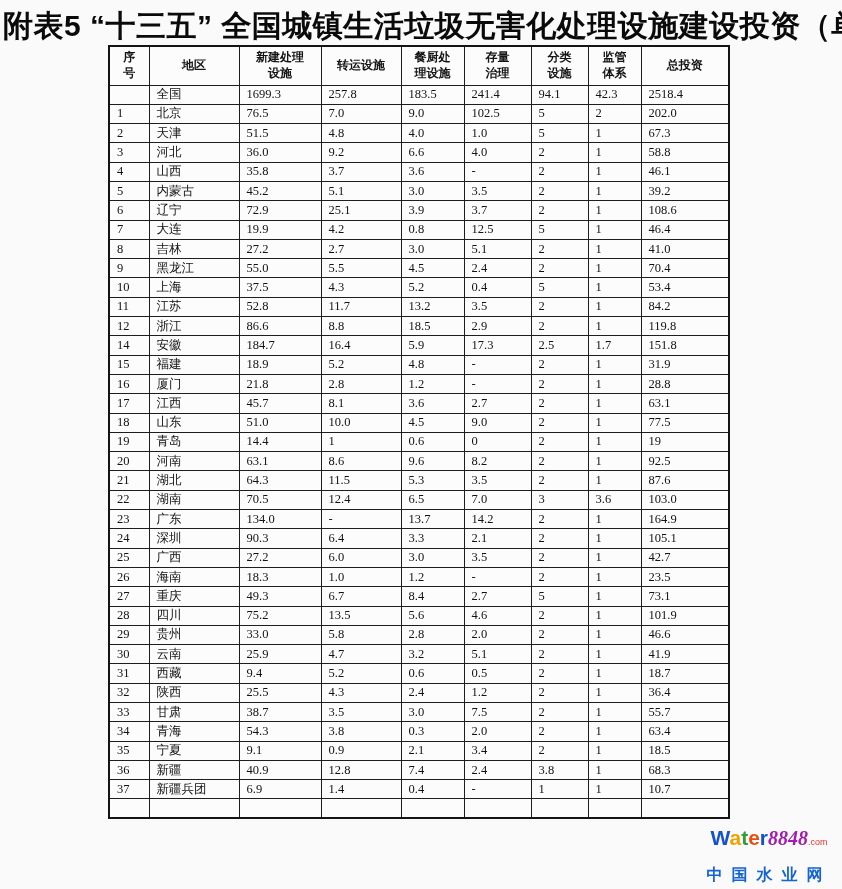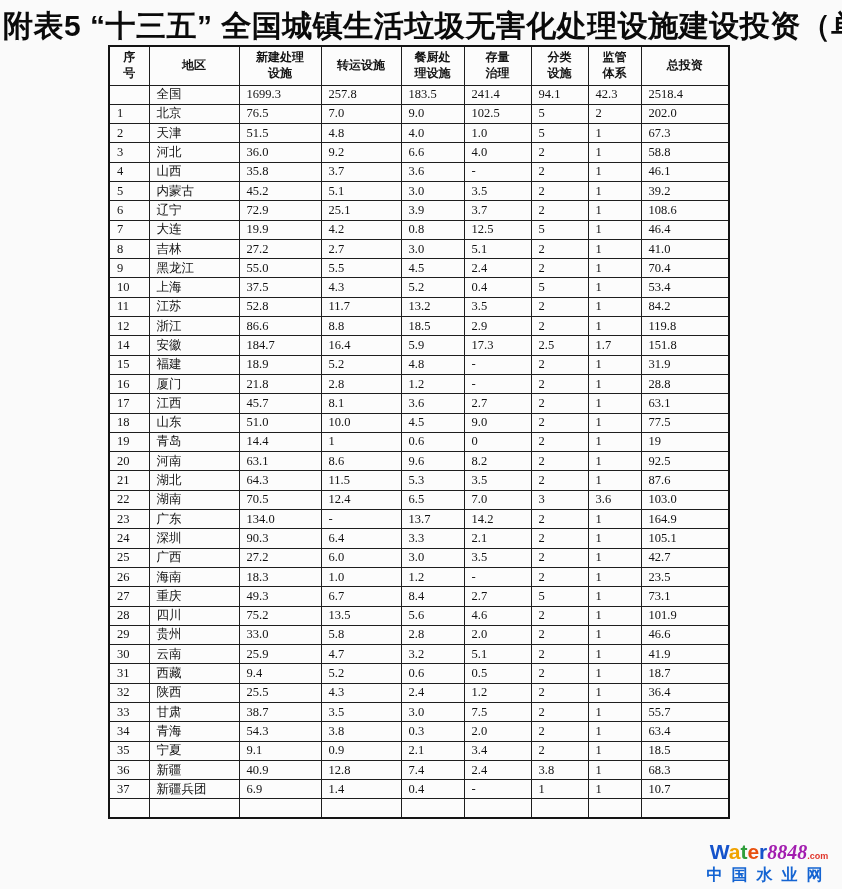--- a/index.html
+++ b/index.html
@@ -69,24 +69,24 @@
     font-size: 21px;
     white-space: nowrap;
   }
   .logo-line1 .seg-8848 {
     font-family: "Liberation Serif", serif;
     font-style: italic;
     font-size: 20px;
   }
   .logo-line1 .seg-com {
     font-size: 9px;
-    font-weight: bold;
+    font-weight: normal;
   }
   .logo-line2 {
-    margin-top: 5px;
+    margin-top: 19px;
     font-size: 16px;
     font-weight: bold;
     letter-spacing: 9px;
     white-space: nowrap;
   }
 </style>
 </head>
 <body>
 
 <div class="page-title">附表5 “十三五” 全国城镇生活垃圾无害化处理设施建设投资（单位：亿元）</div>

